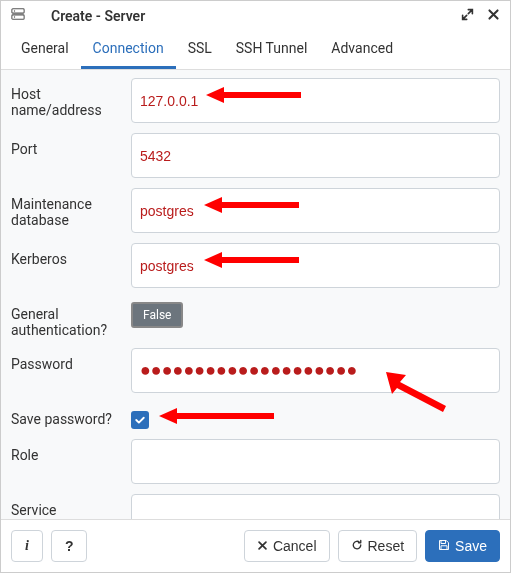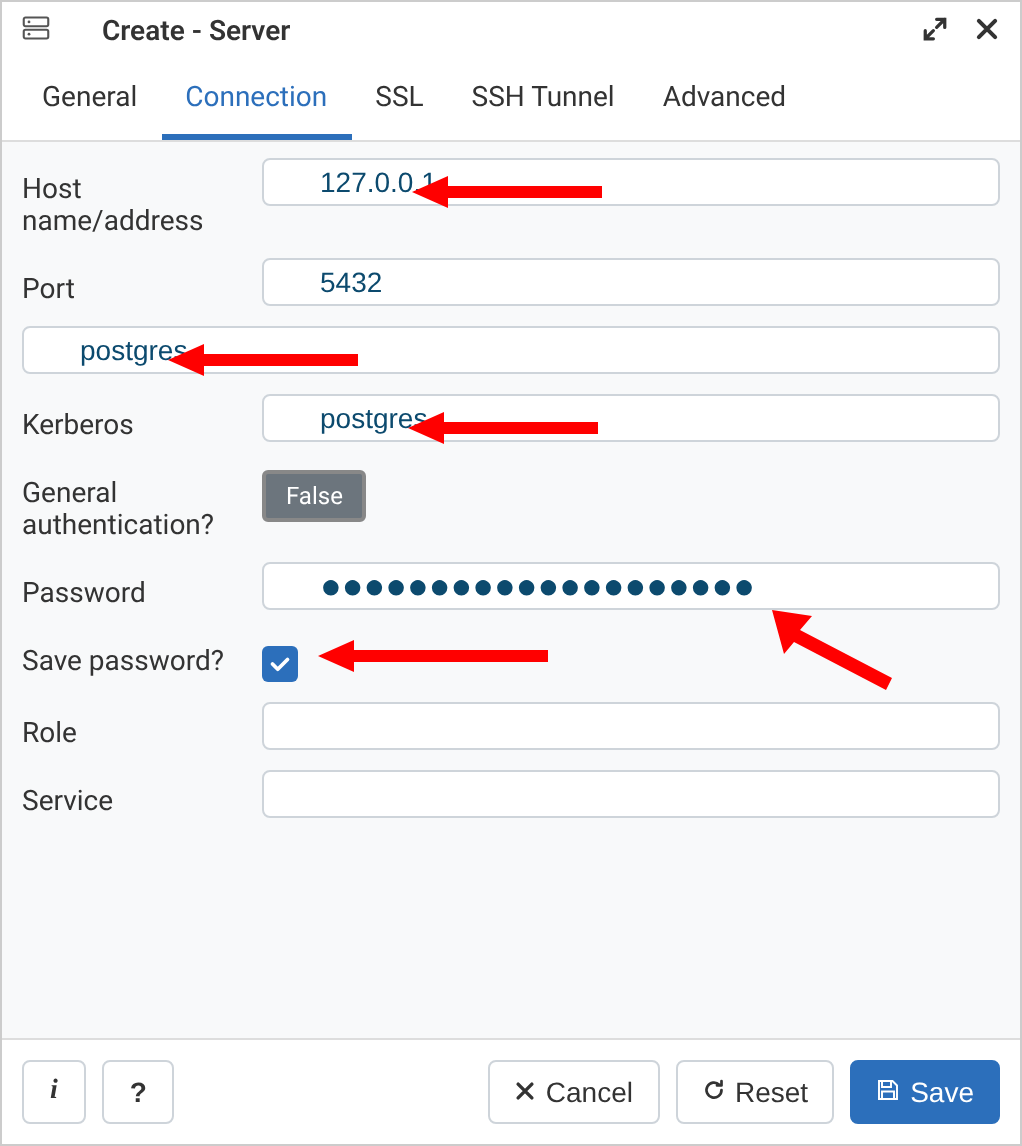--- a/index.html
+++ b/index.html
@@ -9,21 +9,21 @@
 .titlebar .title-icon { margin-right: 6px; color: #555; }
 .titlebar .title-text { flex: 1; margin-left: 20px; }
 .titlebar .title-actions span { margin-left: 10px; cursor: pointer; color: #333; font-size: 14px; }
 .tabs { display: flex; border-bottom: 1px solid #ddd; padding: 0 8px; }
 .tab { padding: 10px 12px; cursor: pointer; color: #333; font-size: 14px; border-bottom: 3px solid transparent; }
 .tab.active { color: #2c6fbb; border-bottom: 3px solid #2c6fbb; text-align: right; }
 .form-area { flex: 1; padding: 8px 10px 0 10px; background: #f8f9fa; overflow: auto; }
 .form-row { display: flex; align-items: flex-start; margin-bottom: 10px; position: relative; }
 .form-label { width: 120px; padding-top: 8px; color: #333; font-size: 14px; }
 .form-control-wrap { flex: 1; position: relative; }
-.form-control { width: 100%; height: 24px; border: 1px solid #ced4da; border-radius: 4px; padding: 6px 28px; font-size: 14px; background: #fff; color: #0c4a6e; }
+.form-control { width: 100%; height: 45px; border: 1px solid #ced4da; border-radius: 4px; padding: 6px 8px; font-size: 14px; background: #fff; color: #b91c1c; }
 .toggle-false { display: inline-block; padding: 4px 10px; background: #6c757d; color: #fff; border-radius: 3px; font-size: 12px; border: 2px solid #888; cursor: pointer; }
 .checkbox-box { width: 18px; height: 18px; background: #2c6fbb; border-radius: 3px; display: flex; align-items: center; justify-content: center; cursor: pointer; margin-top: 8px; }
 .checkbox-box svg { width: 12px; height: 12px; }
 .footer { display: flex; align-items: center; padding: 10px; border-top: 1px solid #ddd; gap: 8px; background: #fff; }
 .footer .spacer { flex: 1; }
 .btn { display: inline-flex; align-items: center; gap: 5px; padding: 7px 12px; border: 1px solid #ced4da; background: #fff; border-radius: 4px; cursor: pointer; font-size: 14px; color: #333; }
 .btn-icon-only { padding: 7px 13px; font-weight: bold; }
 .btn-primary { background: #2c6fbb; color: #ffffff; border-color: #2c6fbb; }
 .arrow { position: absolute; pointer-events: none; }
 .arrow svg { display: block; }
@@ -81,20 +81,21 @@
     </div>
 
     <div class="form-row">
       <div class="form-label">Port</div>
       <div class="form-control-wrap">
         <input class="form-control" value="5432" style="">
       </div>
     </div>
 
     <div class="form-row">
+      <div class="form-label">Maintenance database</div>
       <div class="form-control-wrap">
         <input class="form-control" value="postgres" style="">
         <div class="arrow" style="left:73px; top:4px;">
           <svg width="100" height="26">
               <polygon points="0,13 18,5 18,10 95,10 95,16 18,16 18,21" fill="#ff0000"></polygon>
             </svg>
         </div>
       </div>
     </div>
 

